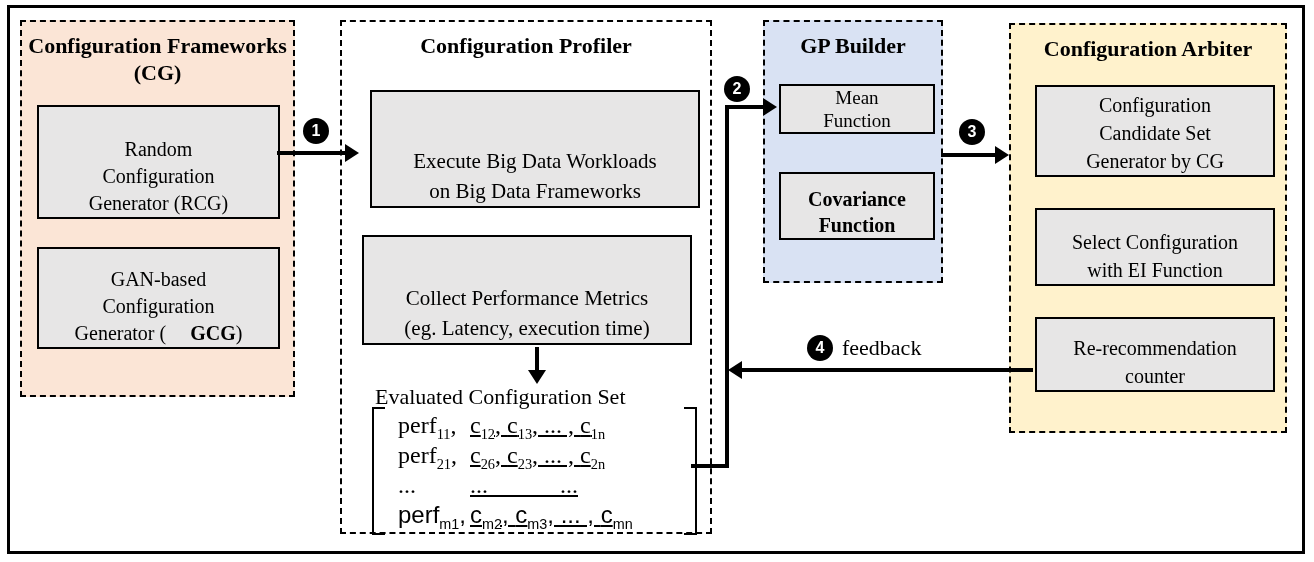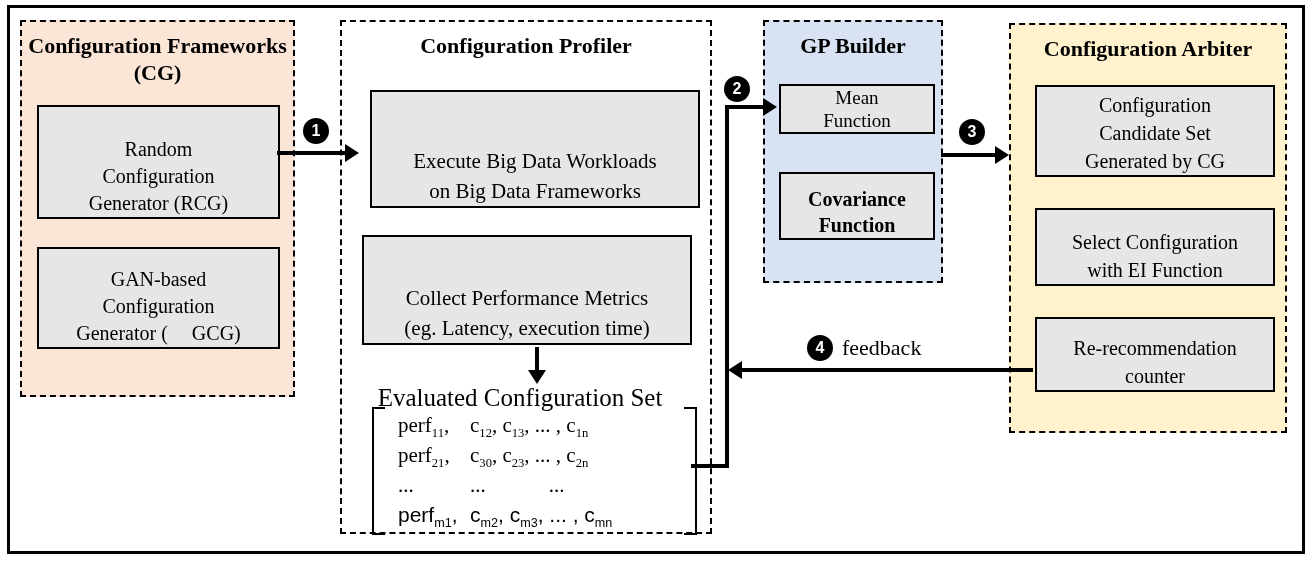--- a/index.html
+++ b/index.html
@@ -7,45 +7,45 @@
     position:relative;width:1314px;height:562px;background:#ffffff;
     font-family:"Liberation Serif","DejaVu Serif",serif;color:#000;overflow:hidden;
   }
   .frame{position:absolute;left:7px;top:5px;width:1292px;height:543px;border:3px solid #000;}
   .panel{position:absolute;border:2.5px dashed #000;box-sizing:border-box;}
   .panel-title{position:absolute;left:0;top:10px;width:100%;text-align:center;
     font-weight:bold;font-size:22px;line-height:27px;}
   .node{position:absolute;background:var(--node_bg,#E7E6E6);border:2px solid #000;box-sizing:border-box;
     display:flex;flex-direction:column;align-items:center;justify-content:flex-end;
     text-align:center;font-size:20px;line-height:27px;}
-  .b{font-weight:normal;margin-left:24px;}
+  .b{font-weight:bold;margin-left:24px;}
 
   
   .cg{left:20px;top:20px;width:275px;height:377px;background:var(--cg_bg,#FBE5D6);}
   .profiler{left:340px;top:20px;width:372px;height:514px;background:#ffffff;}
   .gp{left:763px;top:20px;width:180px;height:263px;background:var(--gp_bg,#D9E2F3);}
   .arbiter{left:1009px;top:23px;width:278px;height:410px;background:var(--arbiter_bg,#FFF2CC);}
 
   
   .rcg{left:15px;top:83px;width:243px;height:114px;}
   .gcg{left:15px;top:225px;width:243px;height:102px;}
 
   
   .execute{left:20px;top:68px;width:330px;height:118px;font-size:21px;line-height:30px;margin-left:8px;}
   .collect{left:20px;top:213px;width:330px;height:110px;font-size:21px;line-height:30px;}
   .dn-line{position:absolute;left:193px;top:325px;width:4px;height:24px;background:#000;}
   .dn-head{position:absolute;left:186px;top:348px;width:0;height:0;
     border-left:9px solid transparent;border-right:9px solid transparent;border-top:14px solid #000;}
-  .matrix-label{position:absolute;left:8px;top:362px;width:340px;text-align:center;font-size:25px;}
+  .matrix-label{position:absolute;left:33px;top:362px;width:340px;font-size:22px;}
   .matrix{position:absolute;left:30px;top:385px;width:325px;height:128px;}
   .bracket{position:absolute;top:0;width:13px;height:128px;box-sizing:border-box;}
   .bracket.lft{left:0;border-left:2.5px solid #000;border-top:2.5px solid #000;border-bottom:2.5px solid #000;}
   .bracket.rgt{right:0;border-right:2.5px solid #000;border-top:2.5px solid #000;border-bottom:2.5px solid #000;}
   .mrows{position:absolute;left:26px;top:3px;right:26px;}
-  .mrow{font-size:21px;line-height:30px;white-space:pre;}
+  .mrow{font-size:24px;line-height:30px;white-space:pre;text-decoration:underline;}
   .mrow sub{font-size:60%;line-height:0;}
   .mrow .col1{display:inline-block;min-width:72px;}
   .mrow.sans{font-family:"Liberation Sans","DejaVu Sans",sans-serif;}
 
   
   .mean{left:14px;top:62px;width:156px;height:50px;font-size:19px;line-height:23px;}
   .cov{left:14px;top:150px;width:156px;height:68px;font-size:20px;line-height:26px;font-weight:bold;}
 
   
   .cand{left:24px;top:60px;width:240px;height:92px;line-height:28px;}
@@ -112,21 +112,21 @@
       <div>(eg. Latency, execution time)</div>
     </div>
     <div class="dn-line"></div>
     <div class="dn-head"></div>
     <div class="matrix-label">Evaluated Configuration Set</div>
     <div class="matrix">
       <div class="bracket lft"></div>
       <div class="bracket rgt"></div>
       <div class="mrows">
           <div class="mrow"><span class="col1">perf<sub>11</sub>,</span><span>c<sub>12</sub>, </span><span>c<sub>13</sub>, ... , </span><span>c<sub>1n</sub></span></div>
-          <div class="mrow"><span class="col1">perf<sub>21</sub>,</span><span>c<sub>30</sub>, </span><span>c<sub>23</sub>, ... , </span><span>c<sub>2n</sub></span></div>
+          <div class="mrow"><span class="col1">perf<sub>21</sub>,</span><span>c<sub>26</sub>, </span><span>c<sub>23</sub>, ... , </span><span>c<sub>2n</sub></span></div>
           <div class="mrow"><span class="col1">...</span><span>...   </span><span>...</span></div>
           <div class="mrow sans"><span class="col1">perf<sub>m1</sub>,</span><span>c<sub>m2</sub>, </span><span>c<sub>m3</sub>, ... , </span><span>c<sub>mn</sub></span></div>
         </div>
     </div>
   </section>
 
   <section class="panel gp">
     <div class="panel-title">GP Builder</div>
     <div class="node mean">
       <div>Mean</div>
@@ -136,21 +136,21 @@
       <div>Covariance</div>
       <div>Function</div>
     </div>
   </section>
 
   <section class="panel arbiter">
     <div class="panel-title">Configuration Arbiter</div>
     <div class="node cand">
       <div>Configuration</div>
       <div>Candidate Set</div>
-      <div>Generated by CG</div>
+      <div>Generator by CG</div>
     </div>
     <div class="node sel">
       <div>Select Configuration</div>
       <div>with EI Function</div>
     </div>
     <div class="node cnt">
       <div>Re-recommendation</div>
       <div>counter</div>
     </div>
   </section>

